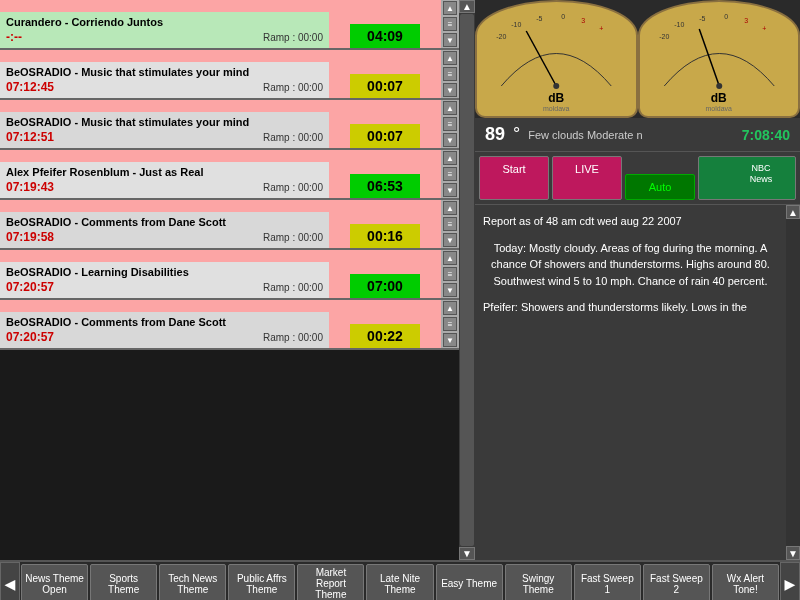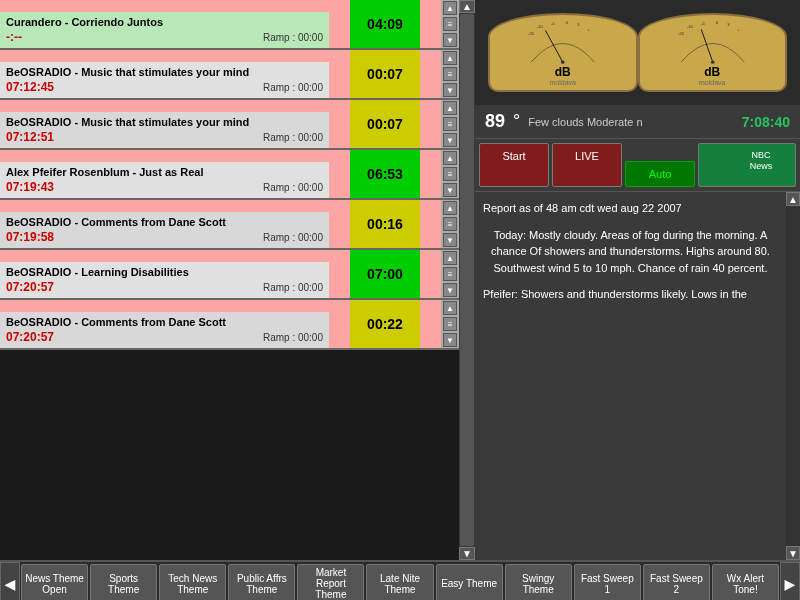--- a/index.html
+++ b/index.html
@@ -87,21 +87,21 @@
       justify-content: center;
       font-size: 14px;
       font-weight: bold;
       color: #000;
       position: relative;
     }
 
     .duration-box {
       width: 70px;
       text-align: center;
-      padding: 16px;
+      padding: 4px;
     }
 
     .duration-green {
       background: #00cc00;
       color: #000;
     }
 
     .duration-yellow {
       background: #cccc00;
       color: #000;
@@ -136,23 +136,23 @@
       height: 560px;
       background: #3a3a3a;
       display: flex;
       flex-direction: column;
     }
 
     
     .vu-meters {
       display: flex;
       background: #2a2a2a;
-      padding: 13px;
+      padding: 0;
       gap: 0;
-      height: 105px;
+      height: 118px;
     }
 
     .vu-meter {
       flex: 1;
       background: #c8a84a;
       border: 2px solid #8a7040;
       border-radius: 50% 50% 10px 10px / 30% 30% 10px 10px;
       display: flex;
       flex-direction: column;
       align-items: center;
@@ -206,21 +206,21 @@
       display: flex;
       background: #3a3a3a;
       padding: 4px;
       gap: 3px;
       border-bottom: 1px solid #555;
     }
 
     .ctrl-btn {
       flex: 1;
       padding: 6px 4px;
-      background: #7f1d1d;
+      background: #be185d;
       border: 1px solid #777;
       color: #fff;
       text-align: center;
       cursor: pointer;
       font-size: 11px;
       border-radius: 2px;
     }
 
     .ctrl-btn-active {
       background: #007700;

